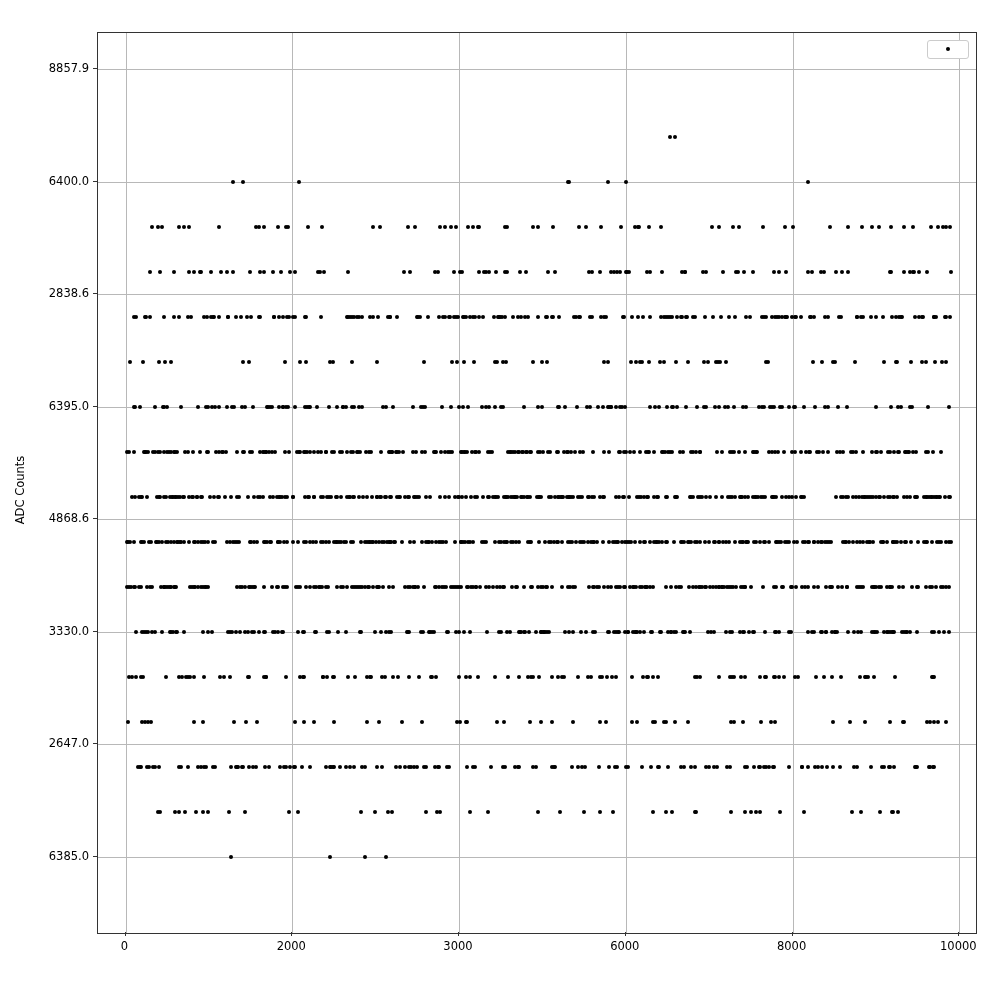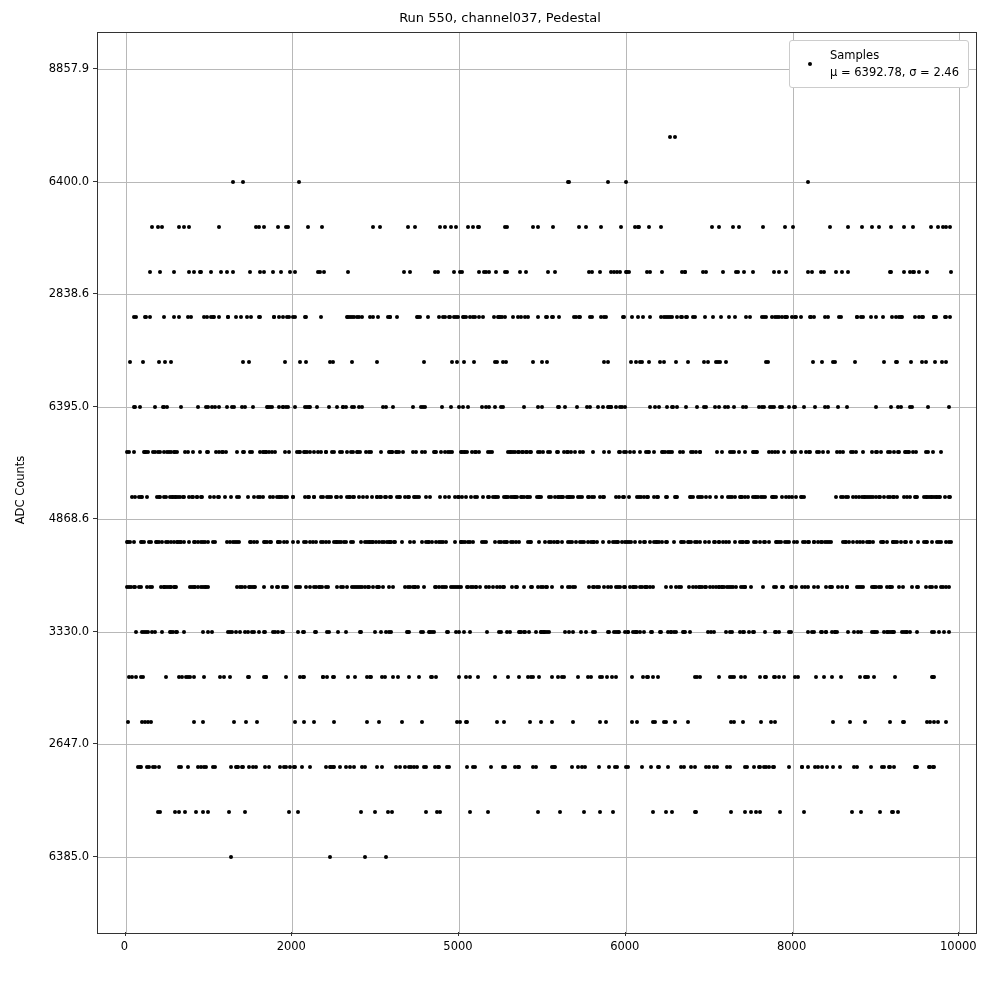--- a/index.html
+++ b/index.html
@@ -140,21 +140,20 @@
     align-items: flex-start;
   }
   #legend-title { text-align: left; }
   #legend-stats { text-align: left; }
 </style>
 </head>
 <body>
 
 <div id="figure">
 
-  <div id="chart-title">Run 550, channel037, Pedestal</div>
 
   <div id="plot-area">
     <div id="gridlines">
         <div class="gridline-v" style="left: 27.5px;"></div>
         <div class="gridline-v" style="left: 194.3px;"></div>
         <div class="gridline-v" style="left: 361px;"></div>
         <div class="gridline-v" style="left: 527.8px;"></div>
         <div class="gridline-v" style="left: 694.6px;"></div>
         <div class="gridline-v" style="left: 861.3px;"></div>
         <div class="gridline-h" style="top: 823.5px;"></div>
@@ -2137,34 +2136,30 @@
         <div class="datapoint" style="left: 132.6px; top: 823.5px;"></div>
         <div class="datapoint" style="left: 231.9px; top: 823.5px;"></div>
         <div class="datapoint" style="left: 266.8px; top: 823.5px;"></div>
         <div class="datapoint" style="left: 288px; top: 823.5px;"></div>
       </div>
 
     <div id="legend">
       <div id="legend-marker-cell">
         <span id="legend-marker"></span>
       </div>
-      <div id="legend-texts">
-        <div id="legend-title">Samples</div>
-        <div id="legend-stats">μ = 6392.78, σ = 2.46</div>
-      </div>
     </div>
   </div>
 
   <div id="ticks-layer">
       <div class="xtick-mark" style="left: 124.5px; top: 932px;"></div>
       <div class="xtick-label" style="left: 124.5px; top: 939px;">0</div>
       <div class="xtick-mark" style="left: 291.3px; top: 932px;"></div>
       <div class="xtick-label" style="left: 291.3px; top: 939px;">2000</div>
       <div class="xtick-mark" style="left: 458px; top: 932px;"></div>
-      <div class="xtick-label" style="left: 458px; top: 939px;">5000</div>
+      <div class="xtick-label" style="left: 458px; top: 939px;">3000</div>
       <div class="xtick-mark" style="left: 624.8px; top: 932px;"></div>
       <div class="xtick-label" style="left: 624.8px; top: 939px;">6000</div>
       <div class="xtick-mark" style="left: 791.6px; top: 932px;"></div>
       <div class="xtick-label" style="left: 791.6px; top: 939px;">8000</div>
       <div class="xtick-mark" style="left: 958.3px; top: 932px;"></div>
       <div class="xtick-label" style="left: 958.3px; top: 939px;">10000</div>
       <div class="ytick-mark" style="left: 93px; top: 855.5px;"></div>
       <div class="ytick-label" style="left: 39px; width: 50px; top: 855.5px;">6385.0</div>
       <div class="ytick-mark" style="left: 93px; top: 743px;"></div>
       <div class="ytick-label" style="left: 39px; width: 50px; top: 743px;">2647.0</div>

